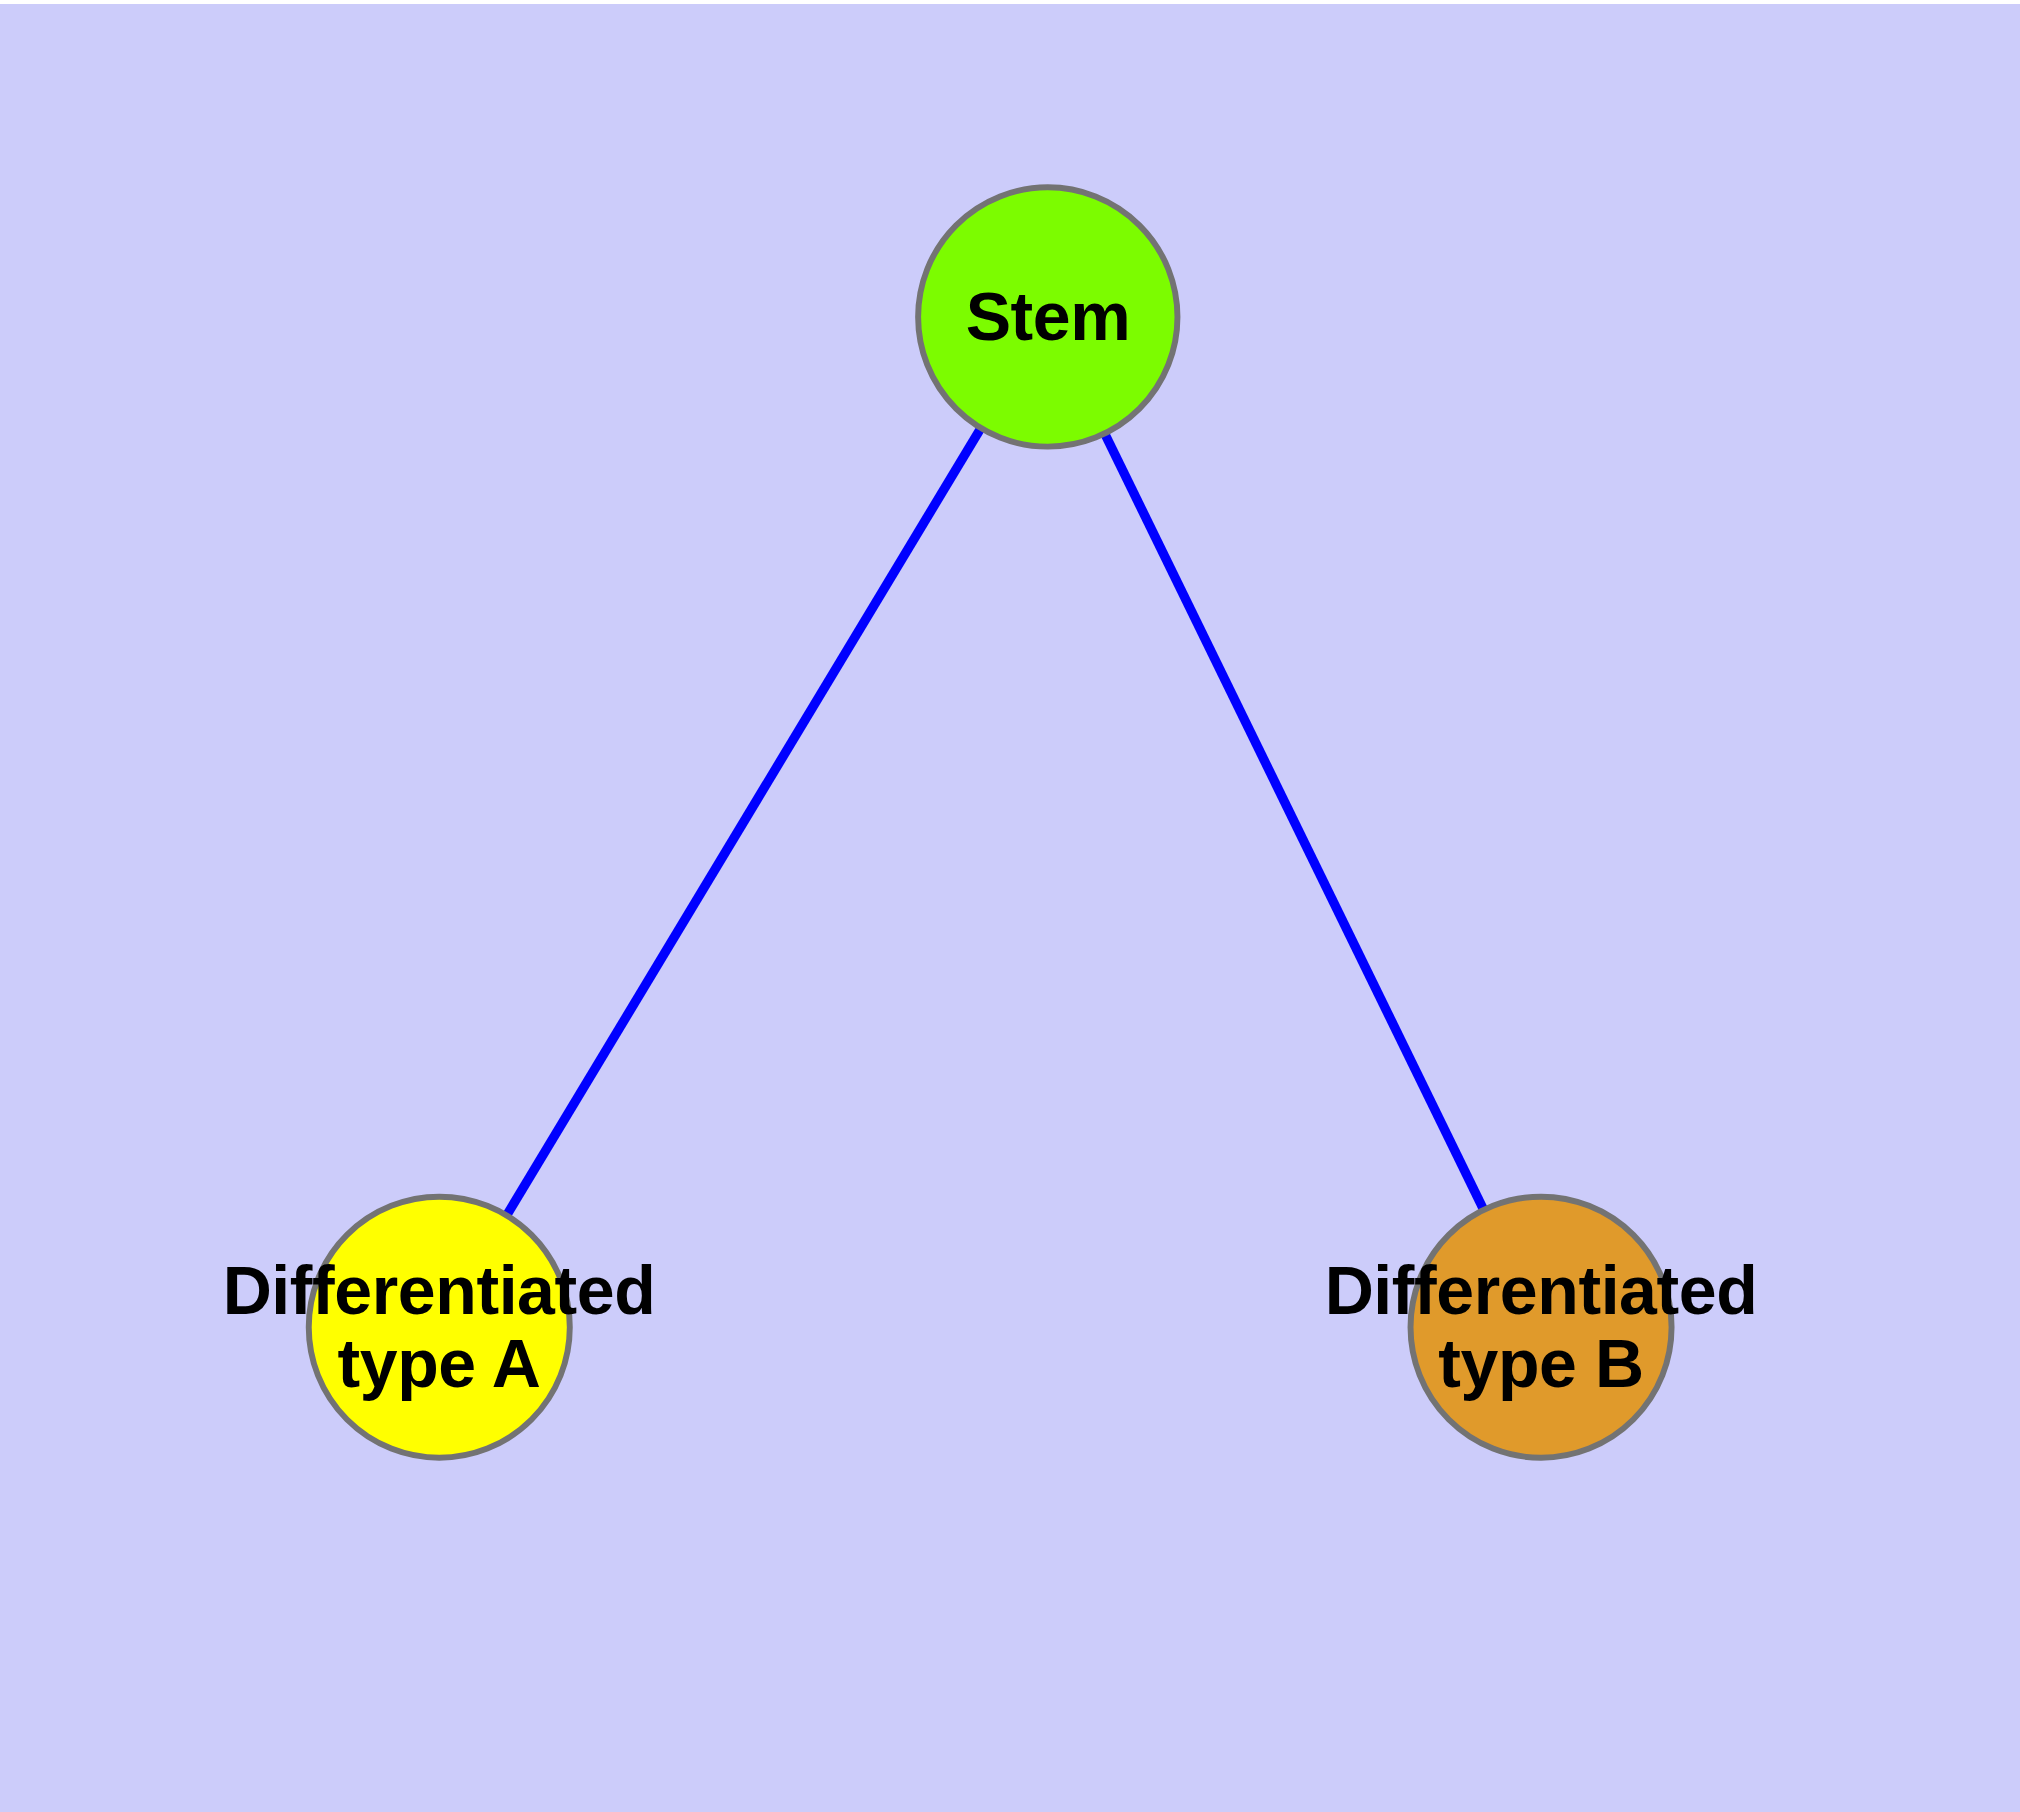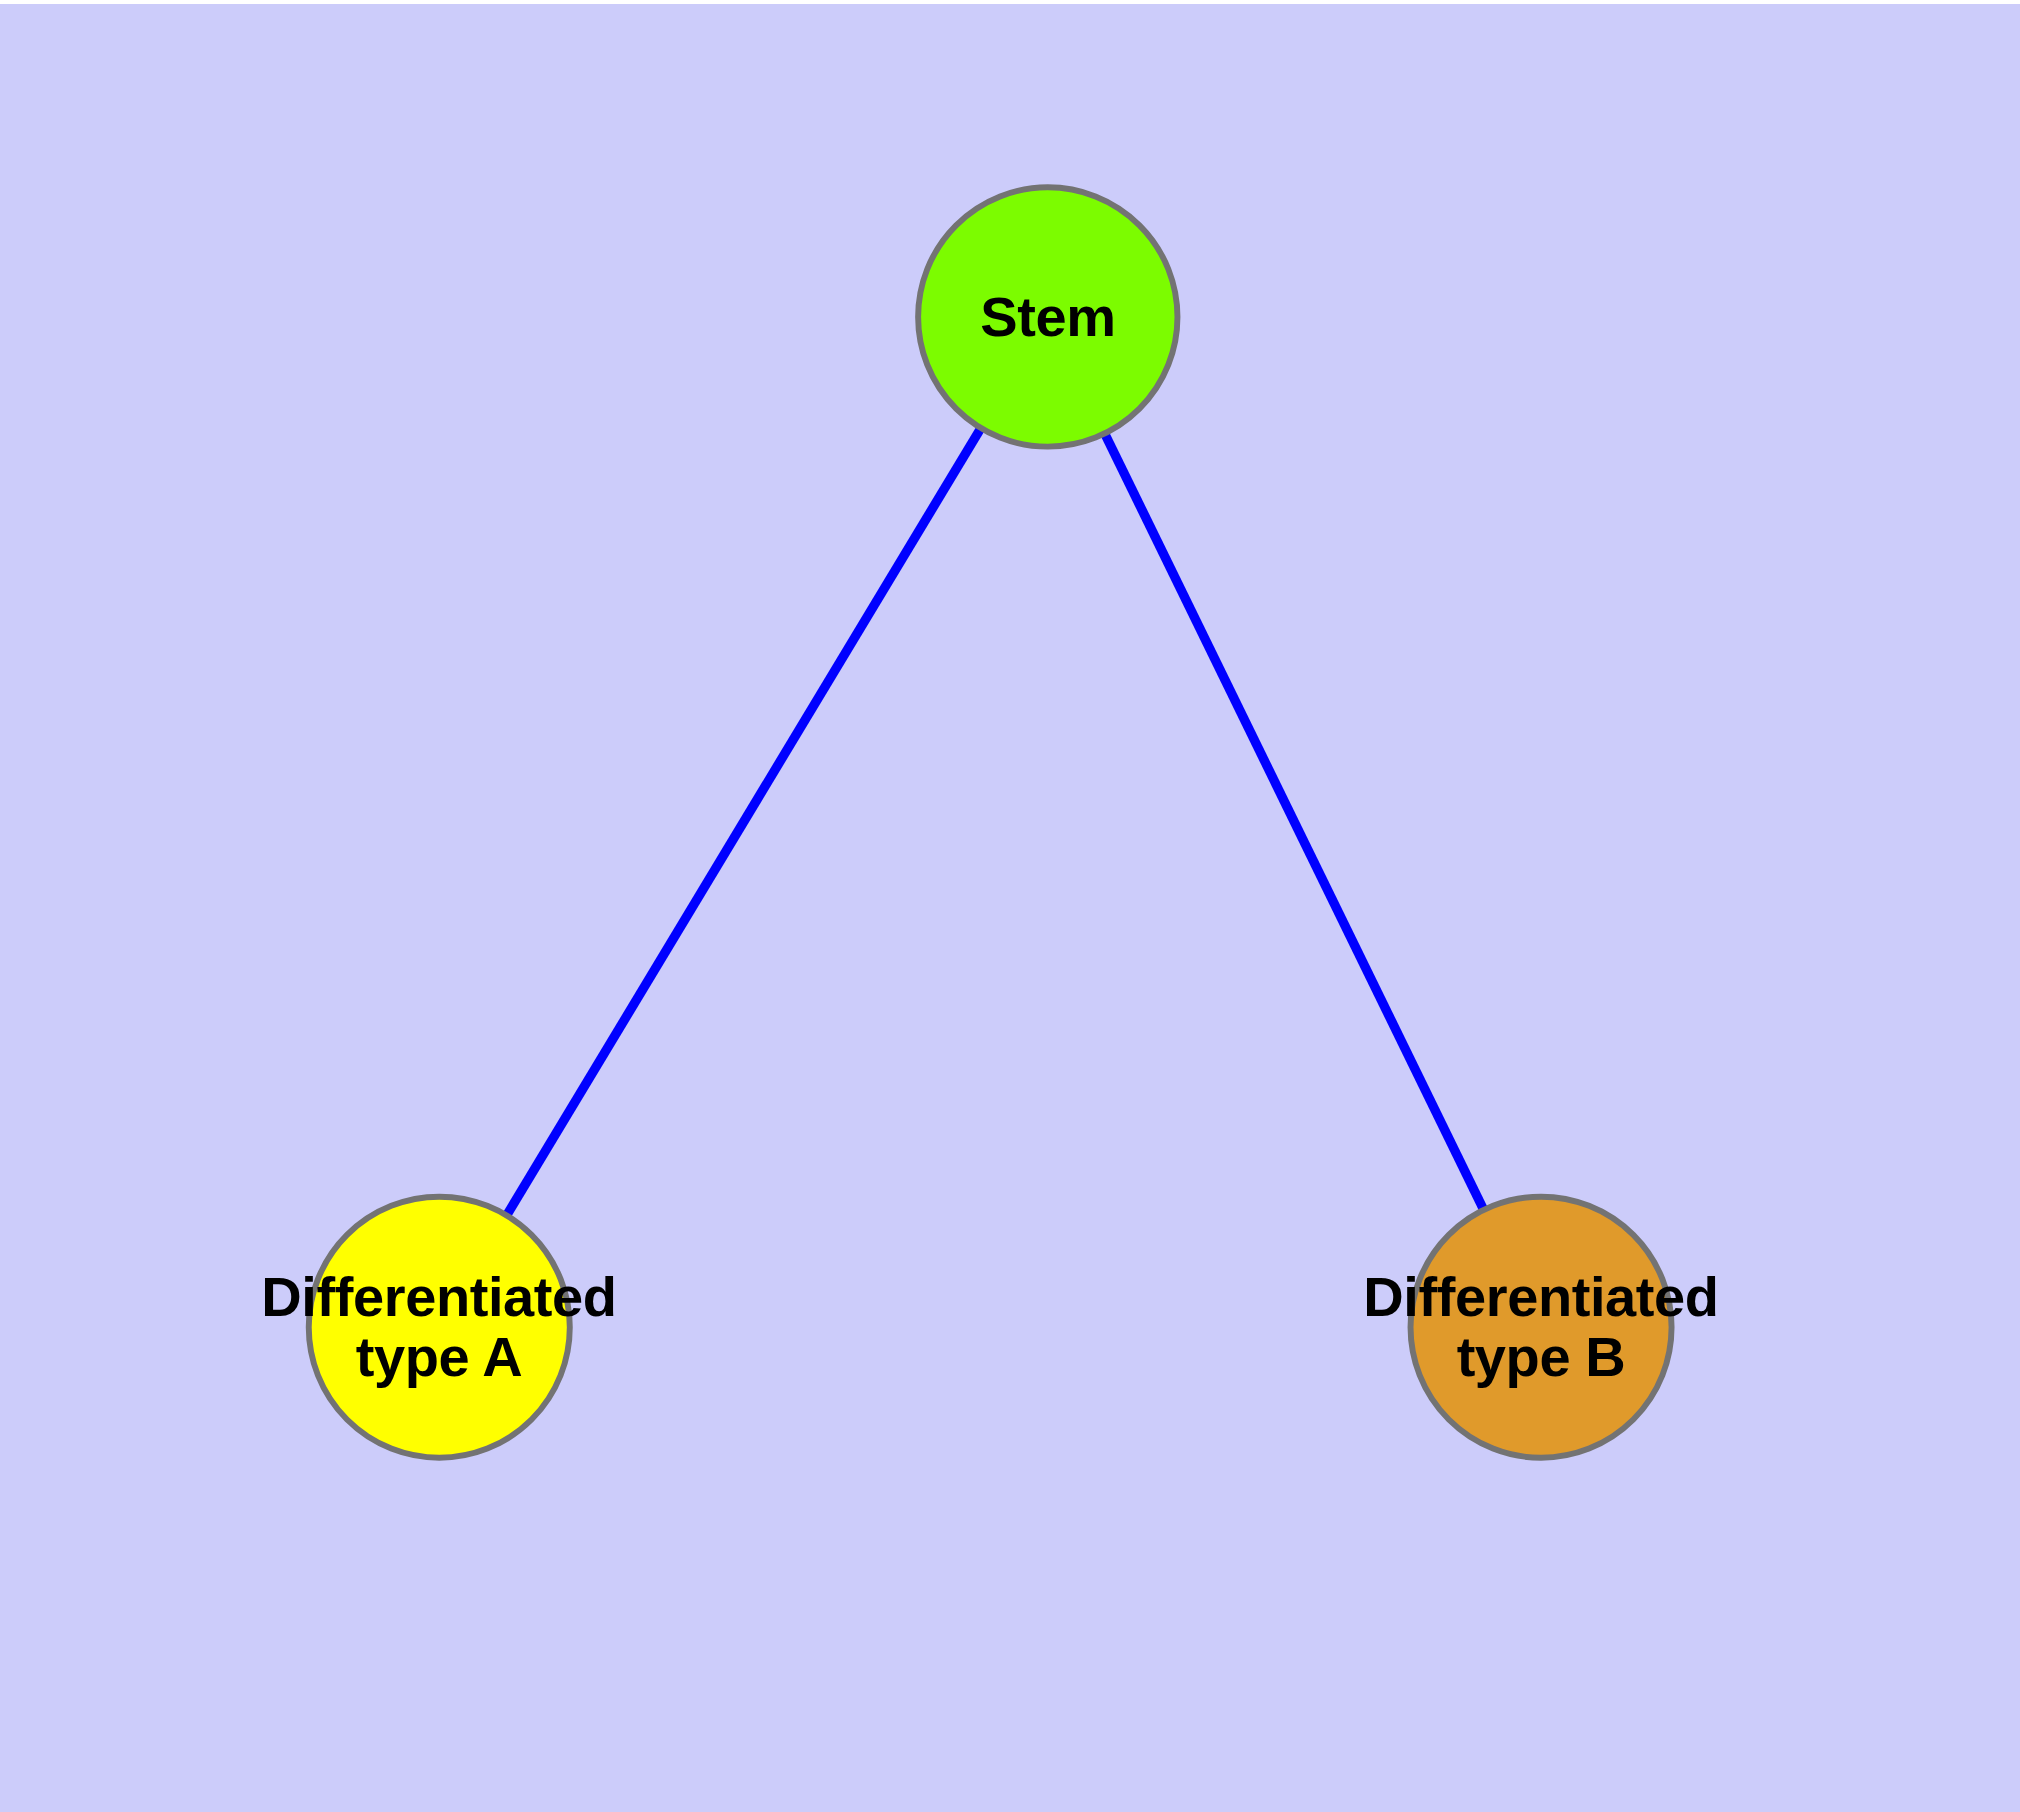--- a/index.html
+++ b/index.html
@@ -41,21 +41,21 @@
   .node-circle {
     stroke: #737373;
     stroke-width: 7;
   }
   .node-label {
     position: absolute;
     text-align: center;
     color: #000000;
     font-family: "Liberation Sans", sans-serif;
     font-weight: bold;
-    font-size: 56px;
+    font-size: 68px;
     line-height: 1.08;
     white-space: pre;
     pointer-events: none;
     transform: translate(-50%, -50%);
     letter-spacing: -0.4px;
   }
 </style>
 </head>
 <body style="background: rgb(255, 255, 255);">
 

